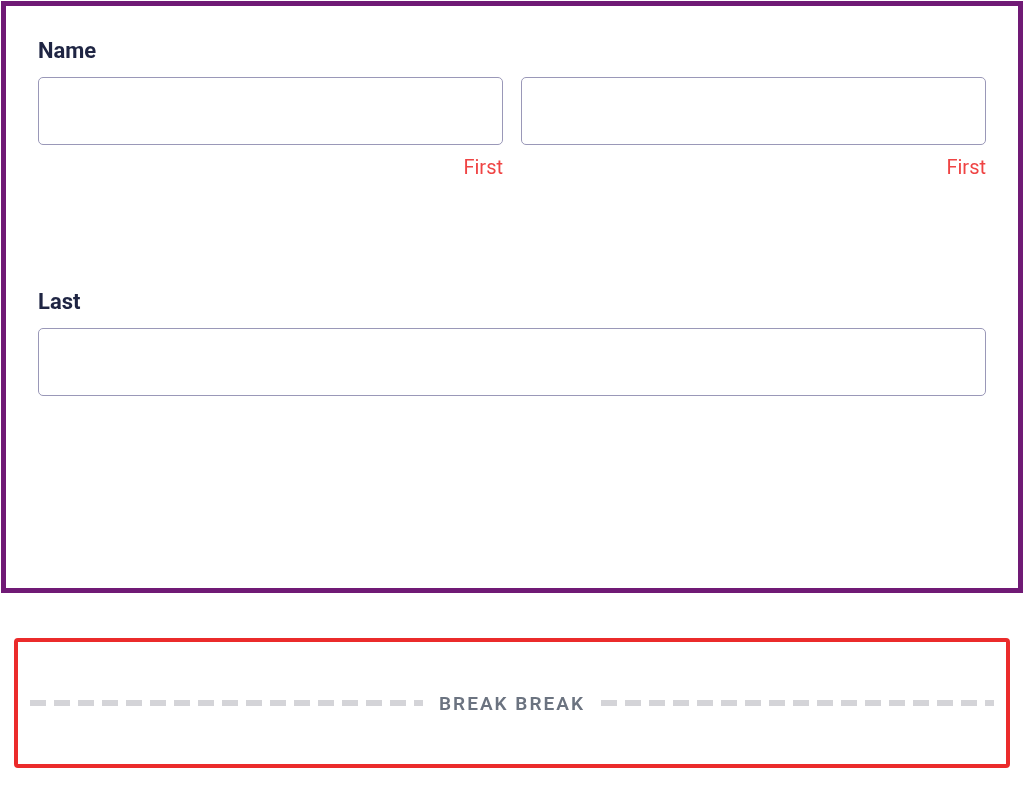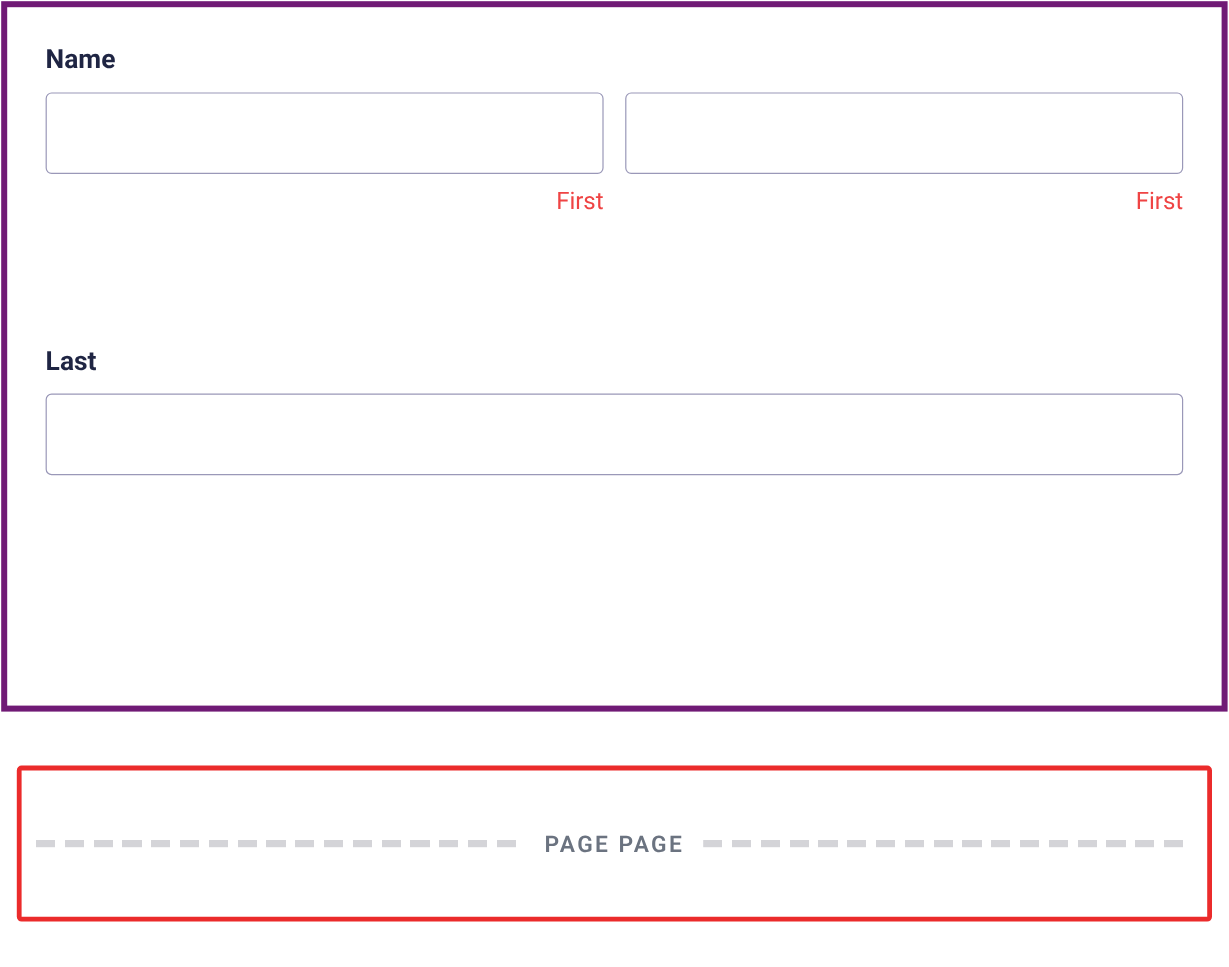--- a/index.html
+++ b/index.html
@@ -121,18 +121,18 @@
   </div>
 
   <div class="field-group email-group">
     <label class="field-label">Last</label>
     <input type="text" class="text-input" value="" style="">
   </div>
 
   <div class="page-break-container">
     <div class="page-break-inner">
       <div class="dash-line"></div>
-      <span class="page-break-label">PAGE PAGE</span>
+      <span class="page-break-label">BREAK BREAK</span>
       <div class="dash-line"></div>
     </div>
   </div>
 
 </div>
 
 </body></html>

